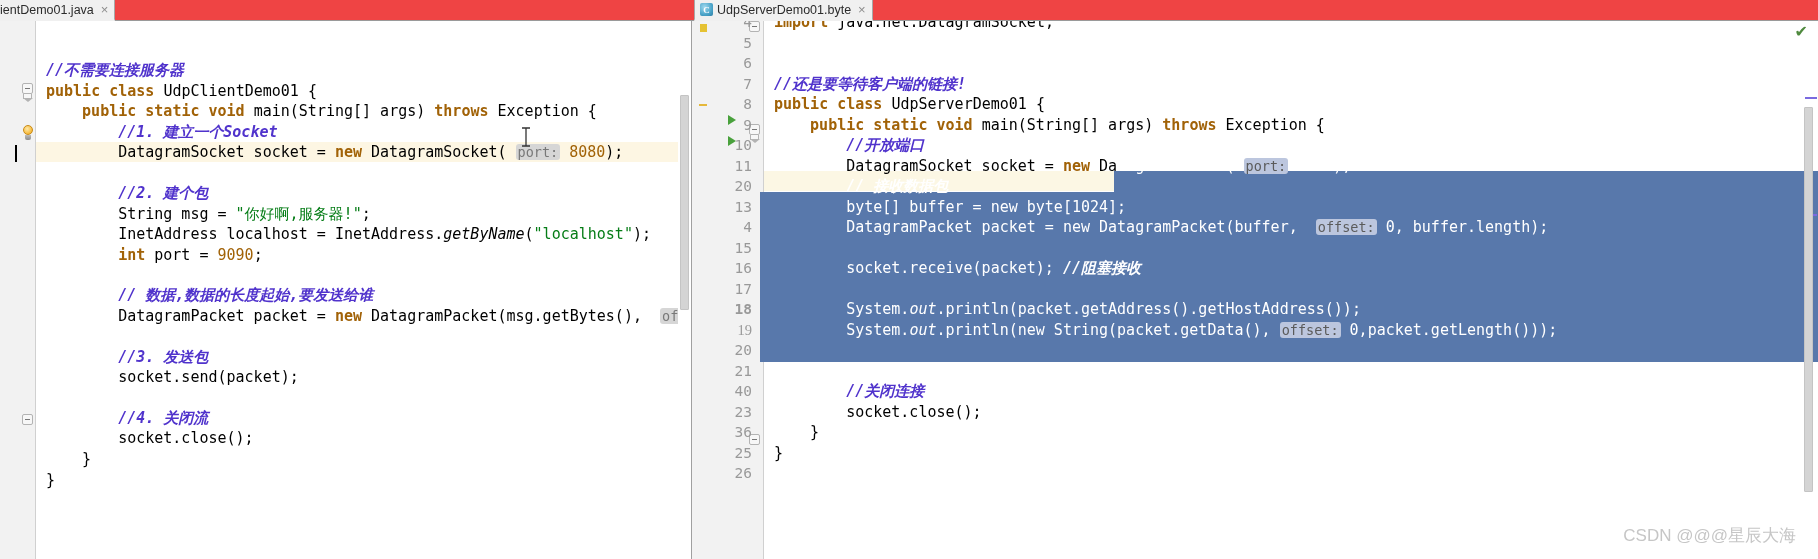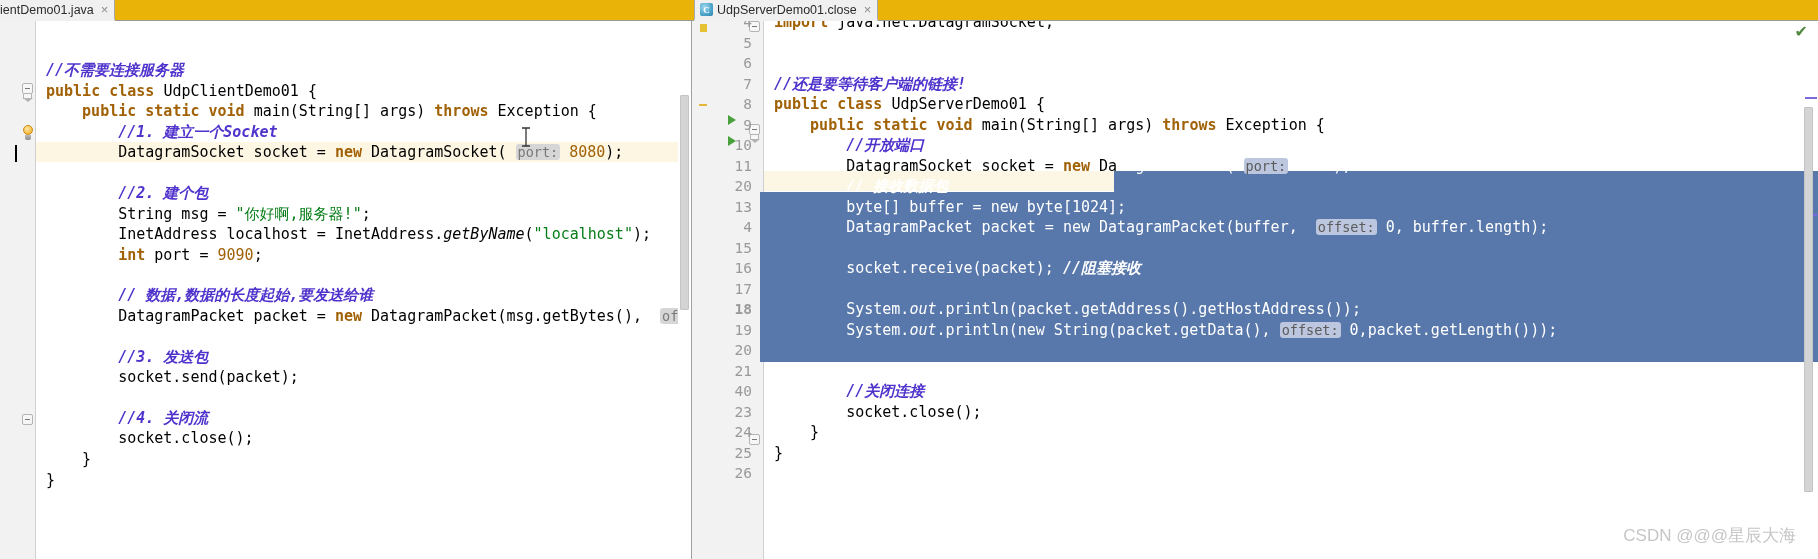--- a/index.html
+++ b/index.html
@@ -8,21 +8,21 @@
     width: 1818px; height: 559px;
     overflow: hidden;
     background: #ffffff;
     font-family: "DejaVu Sans Mono", "Liberation Mono", monospace;
   }
   #root { position: relative; width: 1818px; height: 559px; }
 
   
   .tabbar {
     position: absolute; top: 0; height: 21px;
-    background: #eab308;
+    background: #ef4444;
     border-bottom: 1px solid #9a9a9a;
     font-family: "Liberation Sans", sans-serif;
   }
   .tabbar.left  { left: 0;   width: 692px; }
   .tabbar.right { left: 692px; width: 1126px; }
 
   .tab {
     position: absolute; top: 0; height: 21px;
     display: flex; align-items: center; gap: 4px;
     padding: 0 6px 0 5px;
@@ -228,21 +228,21 @@
   <div class="tabbar left">
     <div class="tab left-tab">
       <span>ientDemo01.java</span>
       <span class="tab-close">×</span>
     </div>
   </div>
 
   <div class="tabbar right">
     <div class="tab right-tab">
       <span class="class-icon">C</span>
-      <span>UdpServerDemo01.close</span>
+      <span>UdpServerDemo01.byte</span>
       <span class="tab-close">×</span>
     </div>
   </div>
 
   <div class="pane left">
 
     <div class="gutter left-g"></div>
     <div class="gutter-fold-line" style="left:35px;"></div>
 
     <div class="fold" style="left:22px; top:62px;"></div>
@@ -303,26 +303,26 @@
         <div class="lnum" style="top: 93.5px; right: 1066px;">9</div>
         <div class="lnum" style="top: 114px; right: 1066px; text-align: right;">10</div>
         <div class="lnum" style="top: 134.5px; right: 1066px;">11</div>
         <div class="lnum" style="top: 155px; right: 1066px;">20</div>
         <div class="lnum" style="top: 175.5px; right: 1066px;">13</div>
         <div class="lnum" style="top: 196px; right: 1066px;">4</div>
         <div class="lnum" style="top: 216.5px; right: 1066px;">15</div>
         <div class="lnum" style="top: 237px; right: 1066px;">16</div>
         <div class="lnum" style="top: 257.5px; right: 1066px;">17</div>
         <div class="lnum" style="top: 278px; right: 1066px; font-weight: bold;">18</div>
-        <div class="lnum" style="top: 298.5px; right: 1066px;">19</div>
+        <div class="lnum" style="top: 298.5px; right: 1066px; font-family: Liberation Serif, serif;">19</div>
         <div class="lnum" style="top: 319px; right: 1066px;">20</div>
         <div class="lnum" style="top: 339.5px; right: 1066px;">21</div>
         <div class="lnum" style="top: 360px; right: 1066px;">40</div>
         <div class="lnum" style="top: 380.5px; right: 1066px;">23</div>
-        <div class="lnum" style="top: 401px; right: 1066px;">24</div>
+        <div class="lnum" style="top: 401px; right: 1066px;">36</div>
         <div class="lnum" style="top: 421.5px; right: 1066px;">25</div>
         <div class="lnum" style="top: 442px; right: 1066px;">26</div>
       </div>
 
     <div class="okcheck" style="right:10px; top:1px;">✔</div>
 
     <div class="stripe-tick" style="right:1px; top:76px; background:#7a6ae0;"></div>
     <div class="stripe-tick" style="right:1px; top:193px; background:#7a6ae0;"></div>
 
     <div class="vscroll-track" style="right:2px; top:64px; bottom:0; width:13px; background:transparent;">

